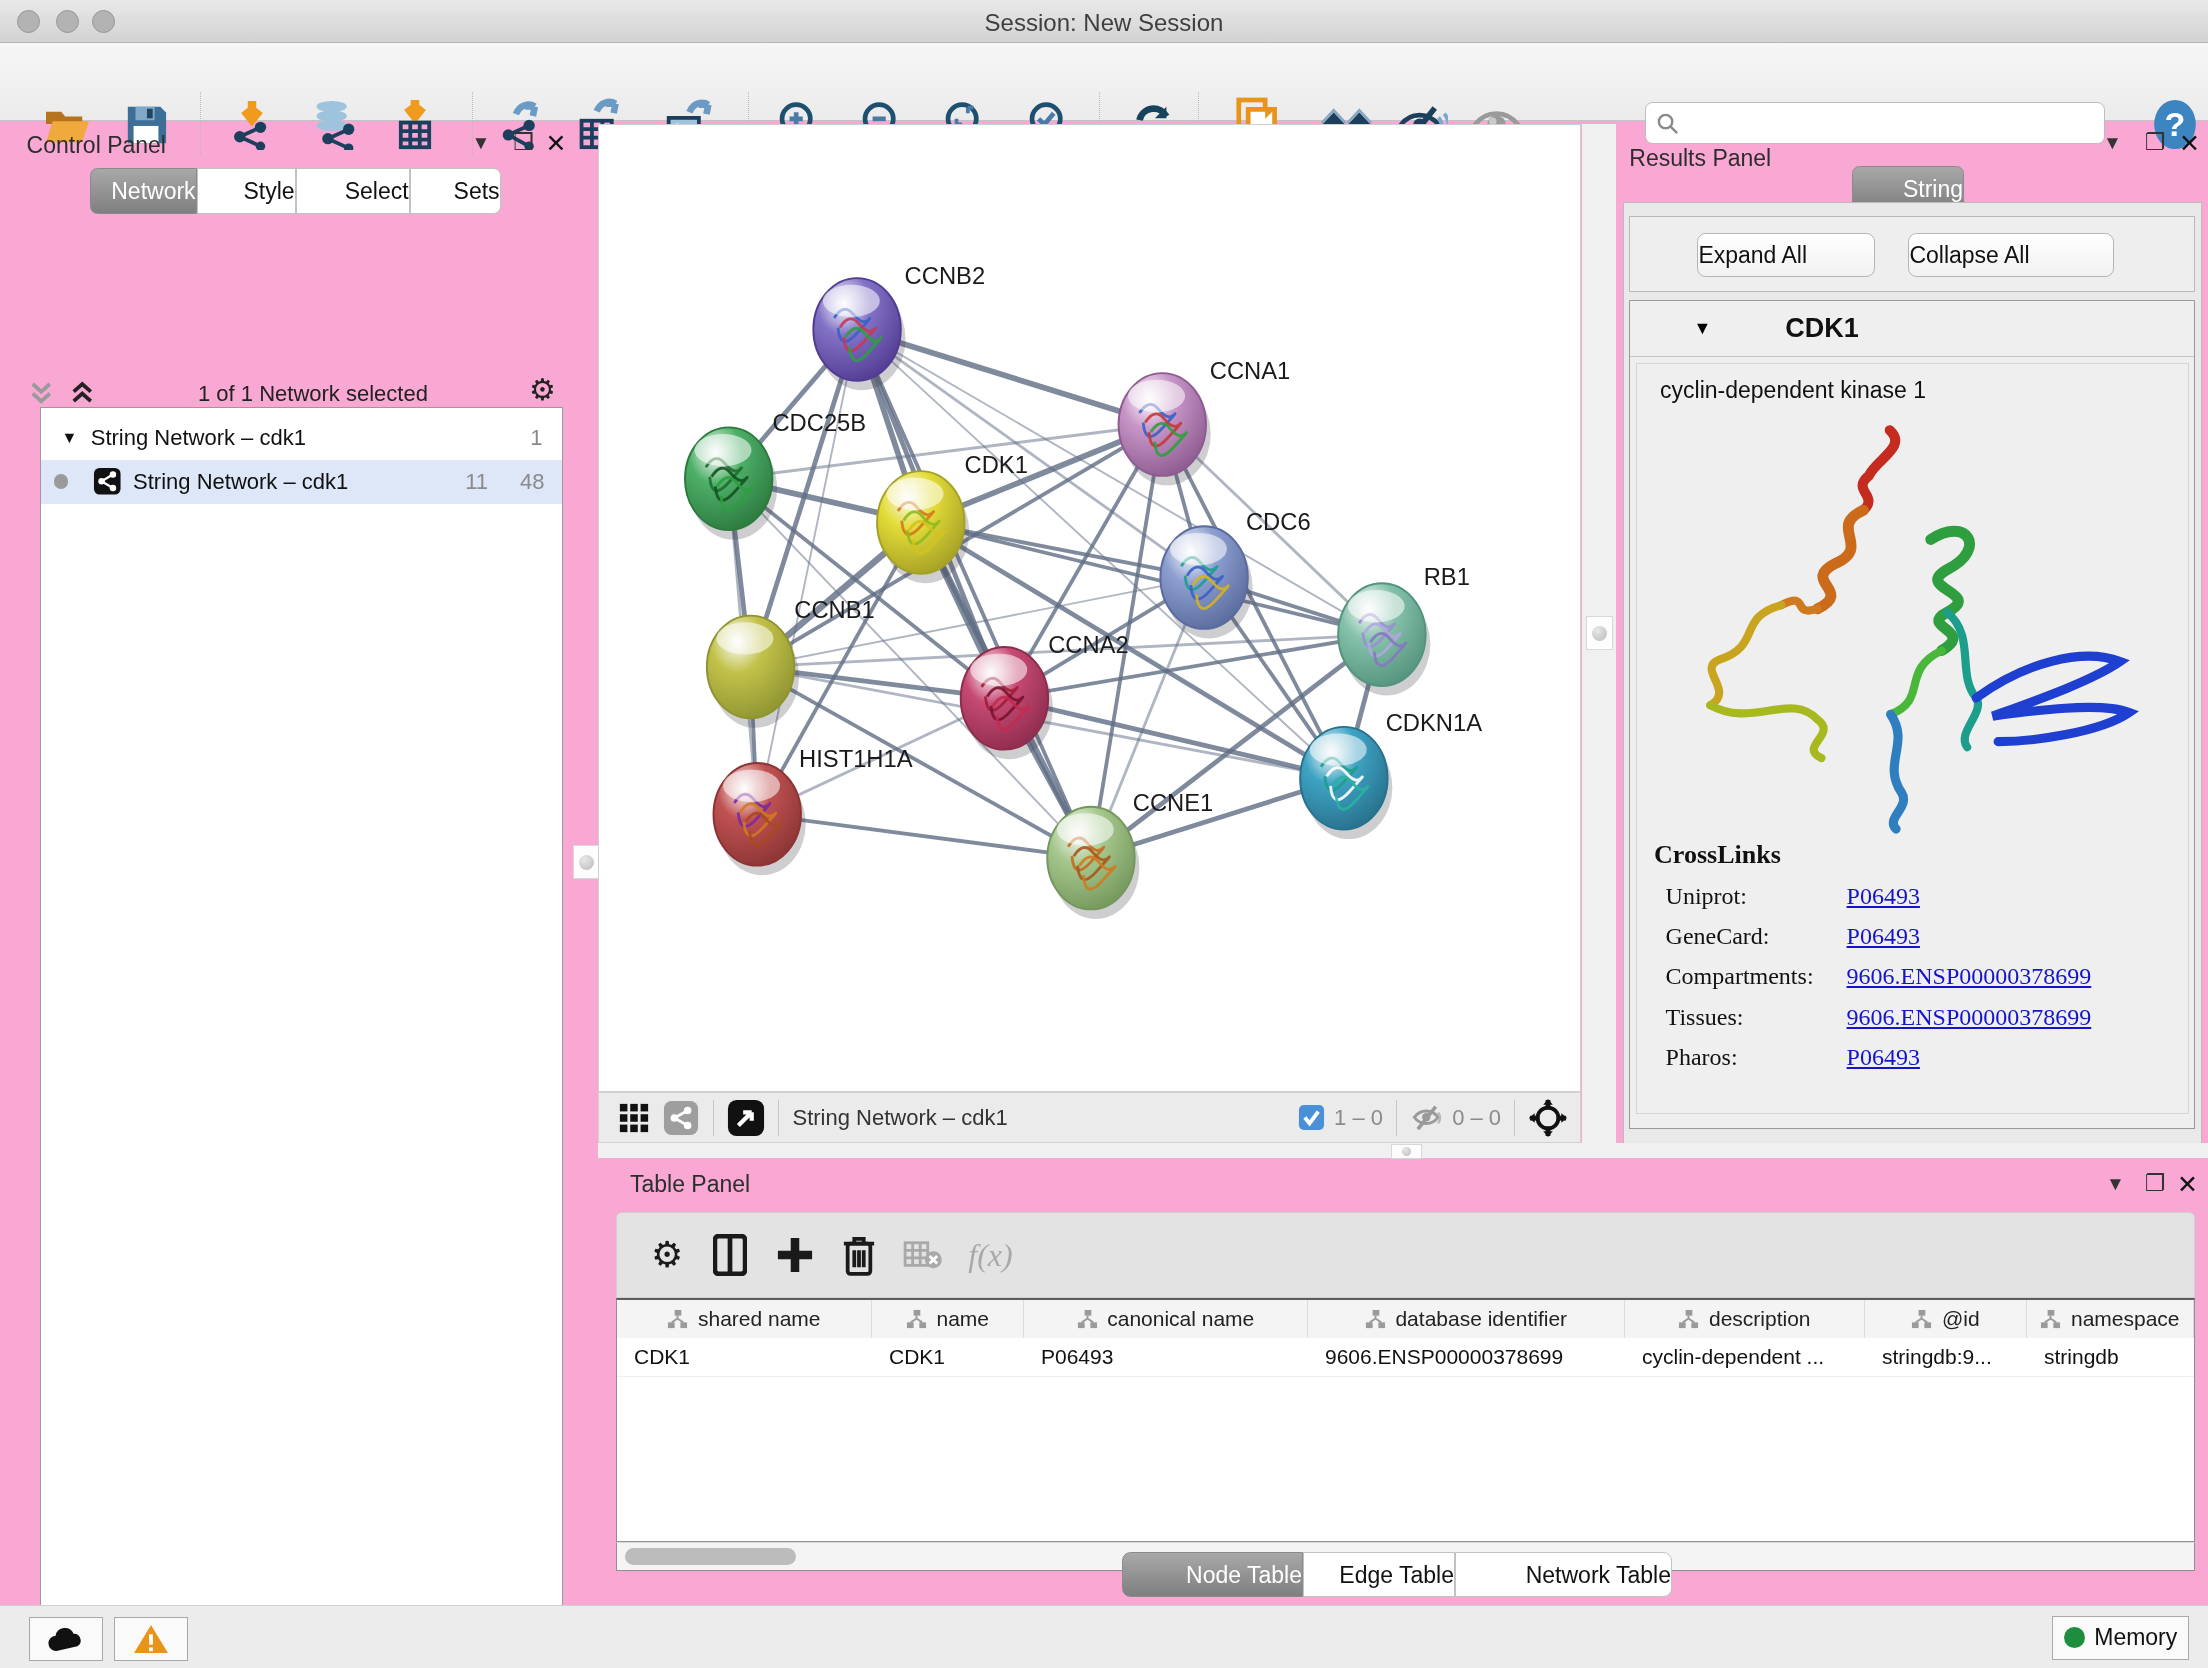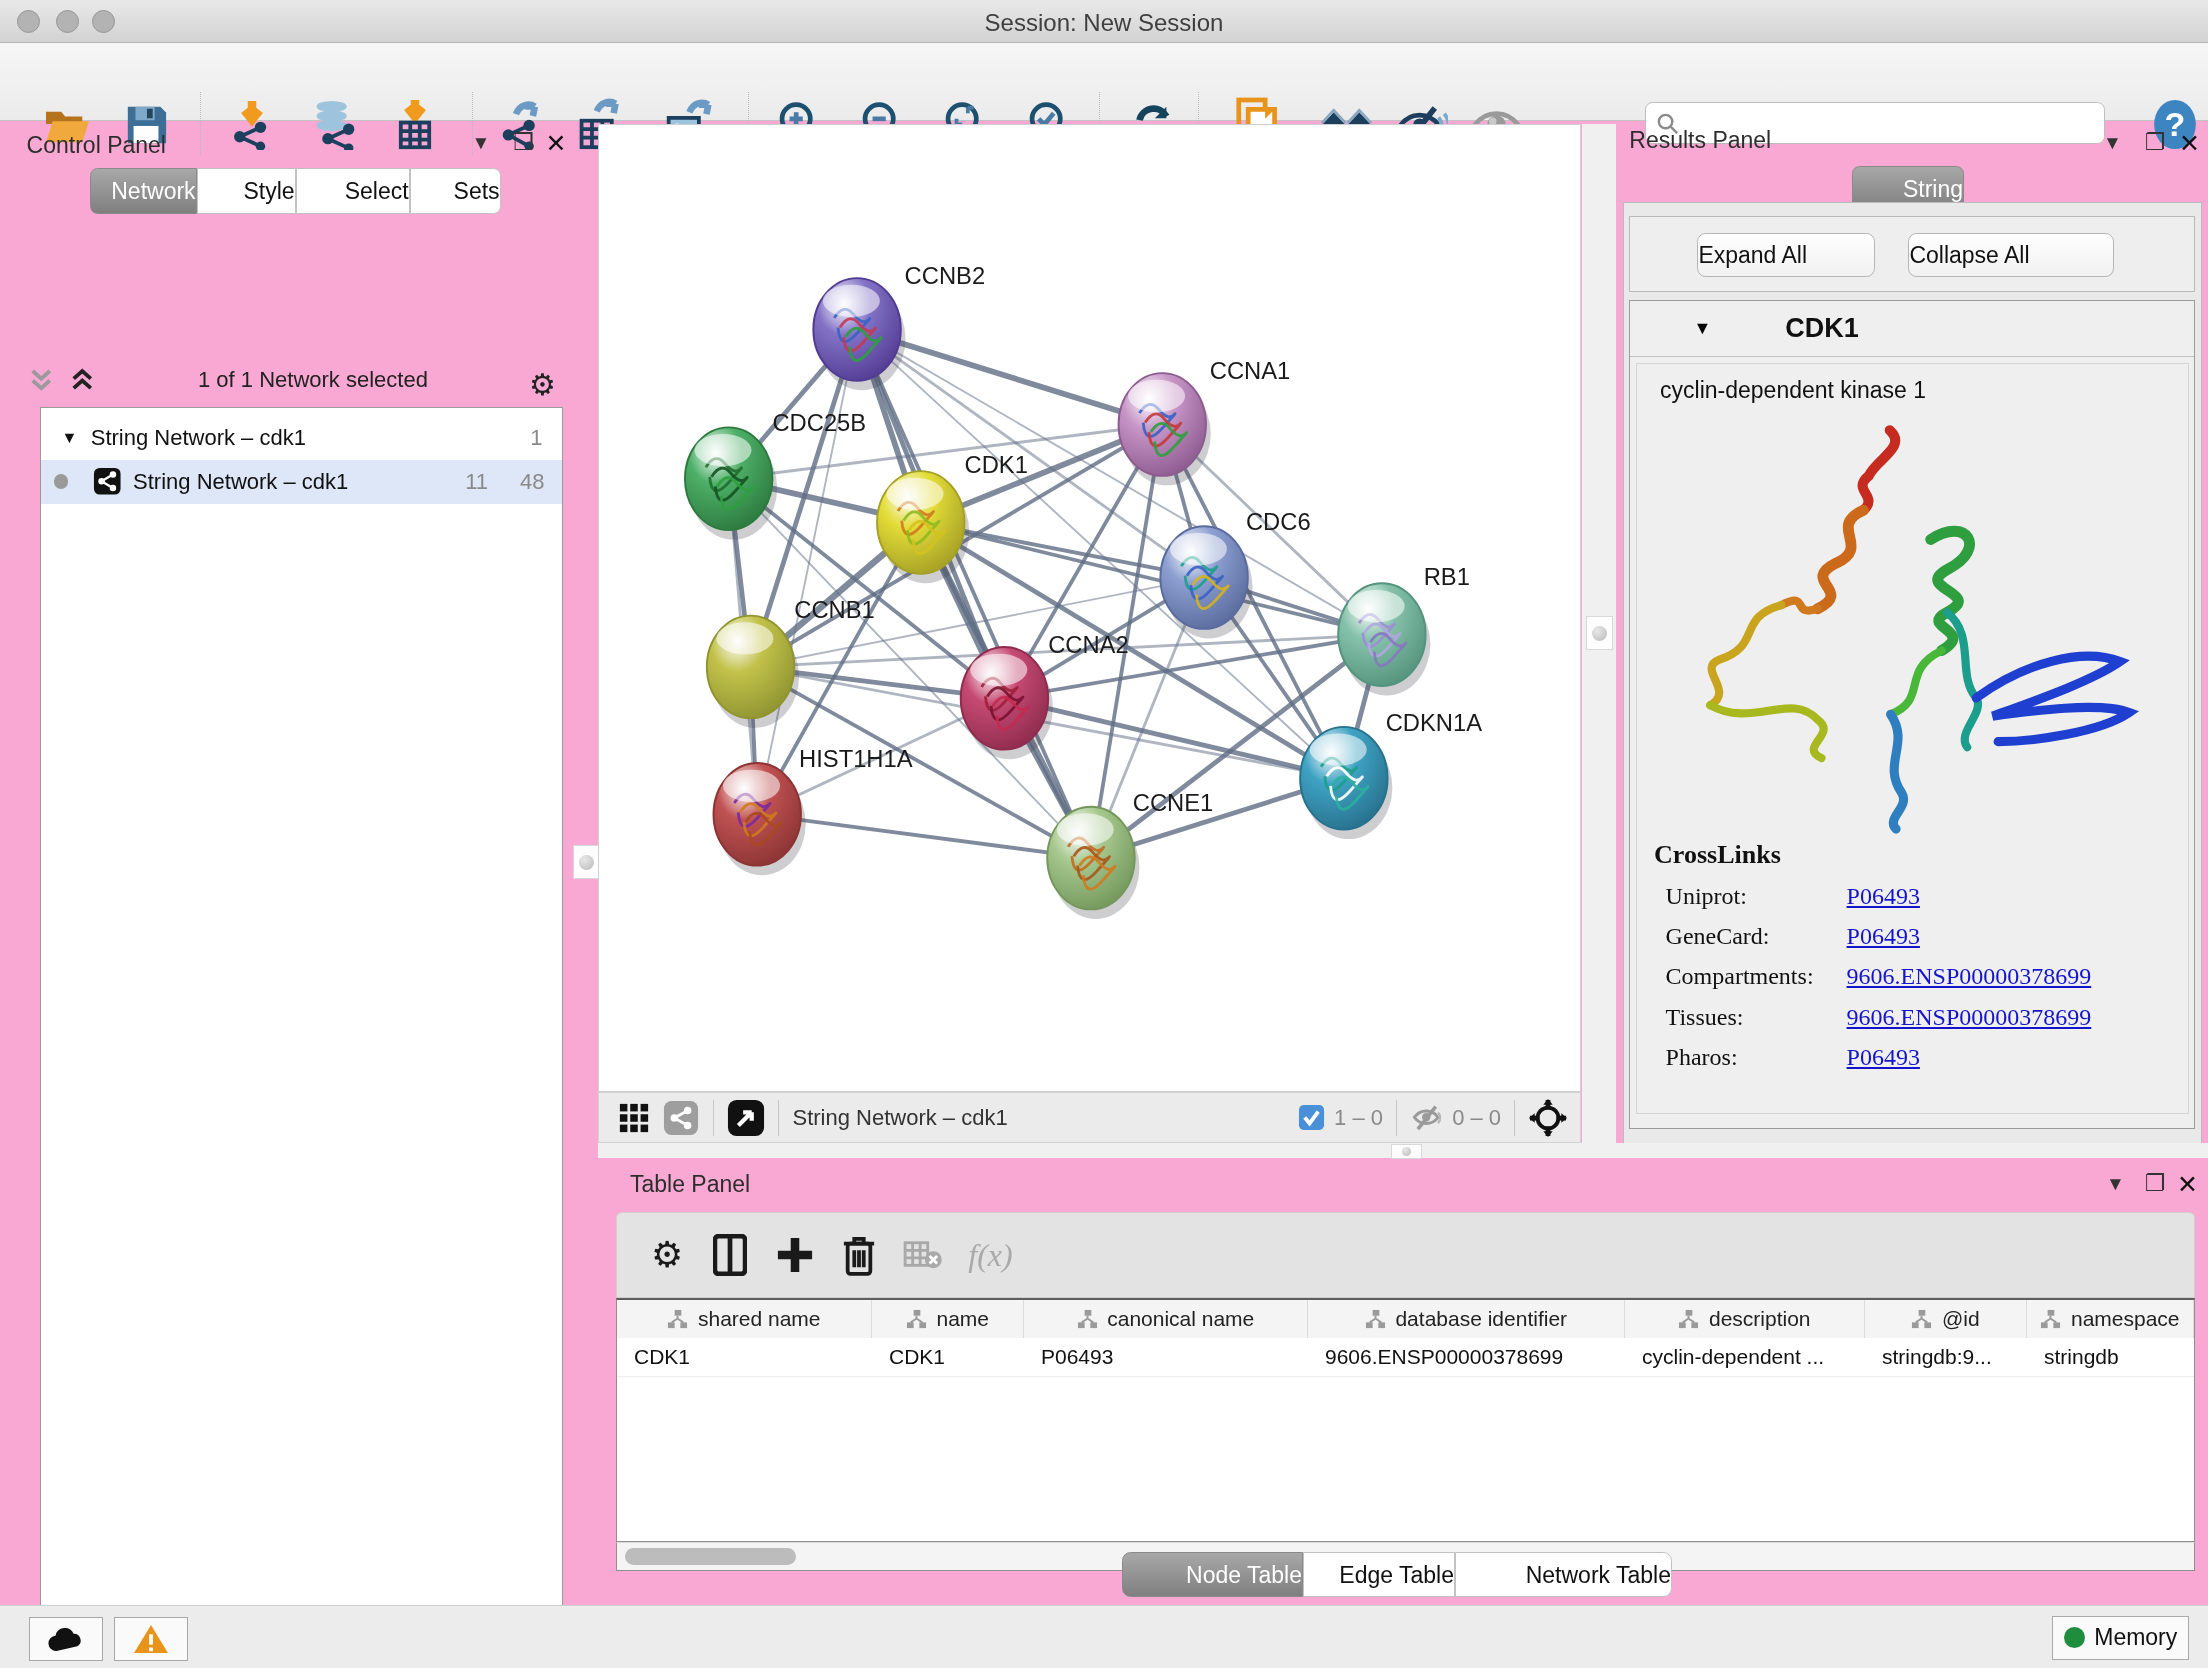--- a/index.html
+++ b/index.html
@@ -16,21 +16,21 @@
   #search-box{left:1645px;top:59px;width:460px;height:42px;background:#fff;border:1px solid #bdbdbd;border-radius:7.6px;display:flex;align-items:center;padding:0 9.5px;box-sizing:border-box;}
   #search-box input{border:none;outline:none;font-size:21px;flex:1;margin-left:7.6px;color:#333;background:transparent;}
   
   .panel-title{font-size:23px;color:#2d2d2d;}
   .seg{display:inline-block;border:1px solid #c2c2c2;background:#fff;color:#111;text-align:right;font-size:23px;line-height:44px;box-sizing:border-box;}
   .seg.sel{background:linear-gradient(#a8a8a8,#7f7f7f);color:#fff;border-color:#8a8a8a;}
   
   #control-panel{left:7.6px;top:124px;width:555px;height:1472px;}
   #cp-list{left:32px;top:283px;width:521px;height:1306px;background:#fff;border:1px solid #9a9a9a;}
   .tree-row{height:44px;display:flex;align-items:center;font-size:22px;color:#111;}
-  #cp-subbar{left:19px;top:243px;width:535px;height:40px;display:flex;align-items:flex-start;}
+  #cp-subbar{left:19px;top:243px;width:535px;height:40px;display:flex;align-items:flex-end;}
   
   #net-canvas{left:598px;top:124px;width:983px;height:968px;background:#fff;border:1px solid #cfcfcf;box-sizing:border-box;}
   #net-status{left:598px;top:1092px;width:983px;height:51px;background:#ebebeb;border:1px solid #d2d2d2;box-sizing:border-box;display:flex;align-items:center;}
   .ns-sep{width:0;height:36px;border-left:1px solid #c6c6c6;margin:0 13.3px;}
   .ns-text{font-size:22px;color:#333;}
   .ns-gray{color:#8a8a8a;font-size:22px;}
   
   #results-panel{left:1616px;top:124px;width:593px;height:1032px;}
   #rp-box{left:6.7px;top:78px;width:579px;height:951px;background:#e9e9e9;border:1px solid #bbb;box-sizing:border-box;}
   #rp-btnbox{left:5.7px;top:13.3px;width:566px;height:76px;border:1px solid #b9b9b9;background:#eee;box-sizing:border-box;}
@@ -548,21 +548,21 @@
         <path d="M20 0 l5 6 h-10z M20 40 l5-6 h-10z M0 20 l6-5 v10z M40 20 l-6-5 v10z" fill="#111"></path>
       </svg>
   </div>
 
   <div class="abs" style="left:1582px;top:124px;width:34px;height:1032px;background:#f0f0f0"></div>
   <div class="abs grip" style="left:1586px;top:616px;width:25px;height:32px">
       <i></i>
     </div>
 
   <div id="results-panel" class="abs">
-    <span class="abs panel-title" style="left:13.3px;top:3px">Results Panel</span>
+    <span class="abs panel-title" style="left:13.3px;top:21px">Results Panel</span>
     <span class="abs" style="left:487px;top:7.6px;font-size:19px;color:#333">▼</span>
     <span class="abs" style="left:529px;top:4.8px;font-size:23px;color:#333">❐</span>
     <span class="abs" style="left:563px;top:4.8px;font-size:25px;color:#111;font-weight:bold">✕</span>
     <div class="abs seg sel" style="left:236px;top:42px;width:112px;height:44px;border-radius:7.6px">String</div>
 
     <div id="rp-box" class="abs">
       <div id="rp-btnbox" class="abs">
         <div class="abs rp-btn" style="left:67px;width:176px">Expand All</div>
         <div class="abs rp-btn" style="left:278px;width:204px">Collapse All</div>
       </div>

